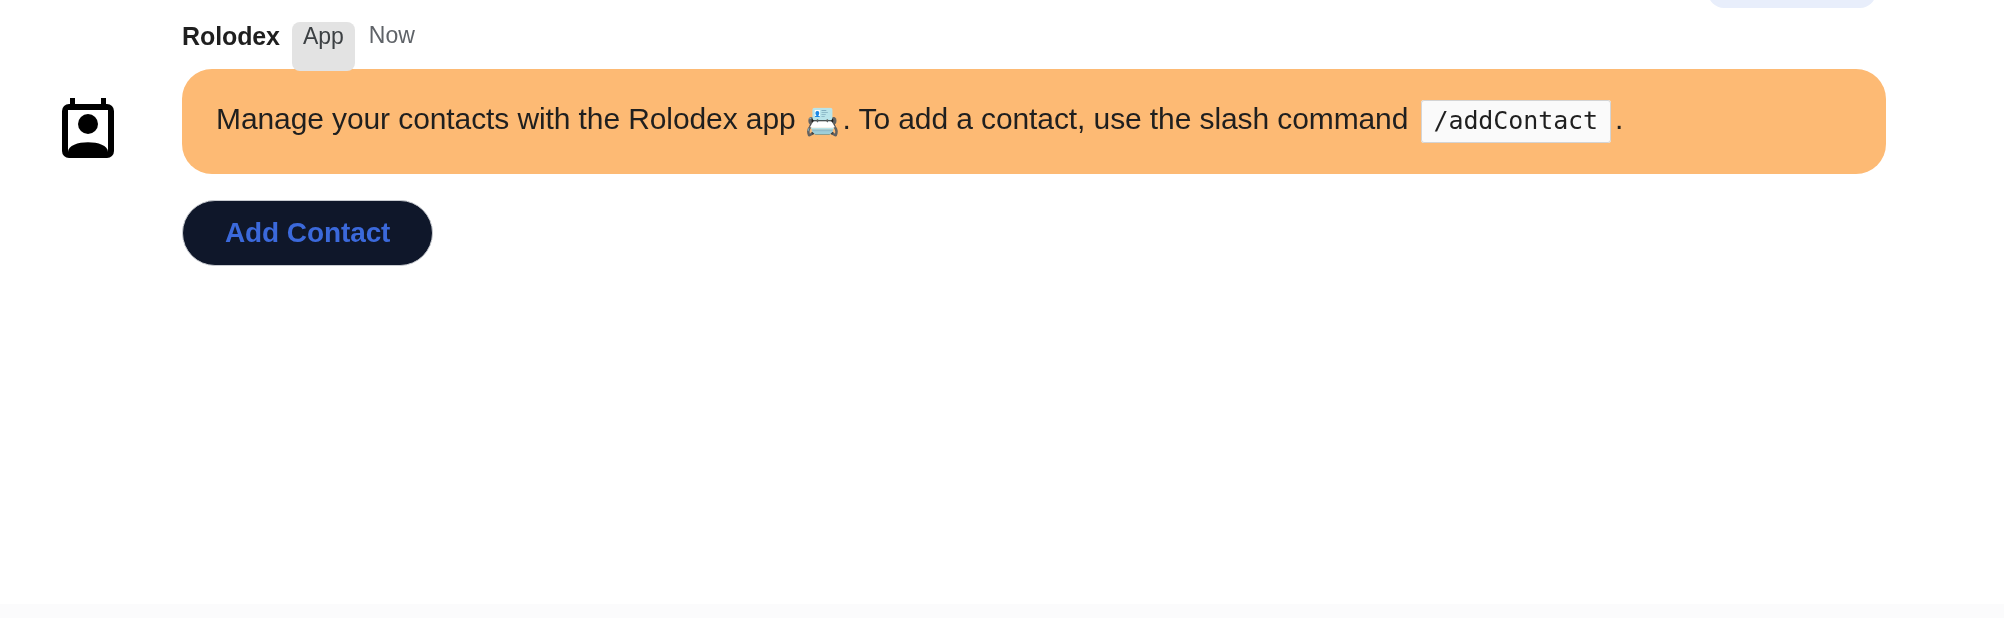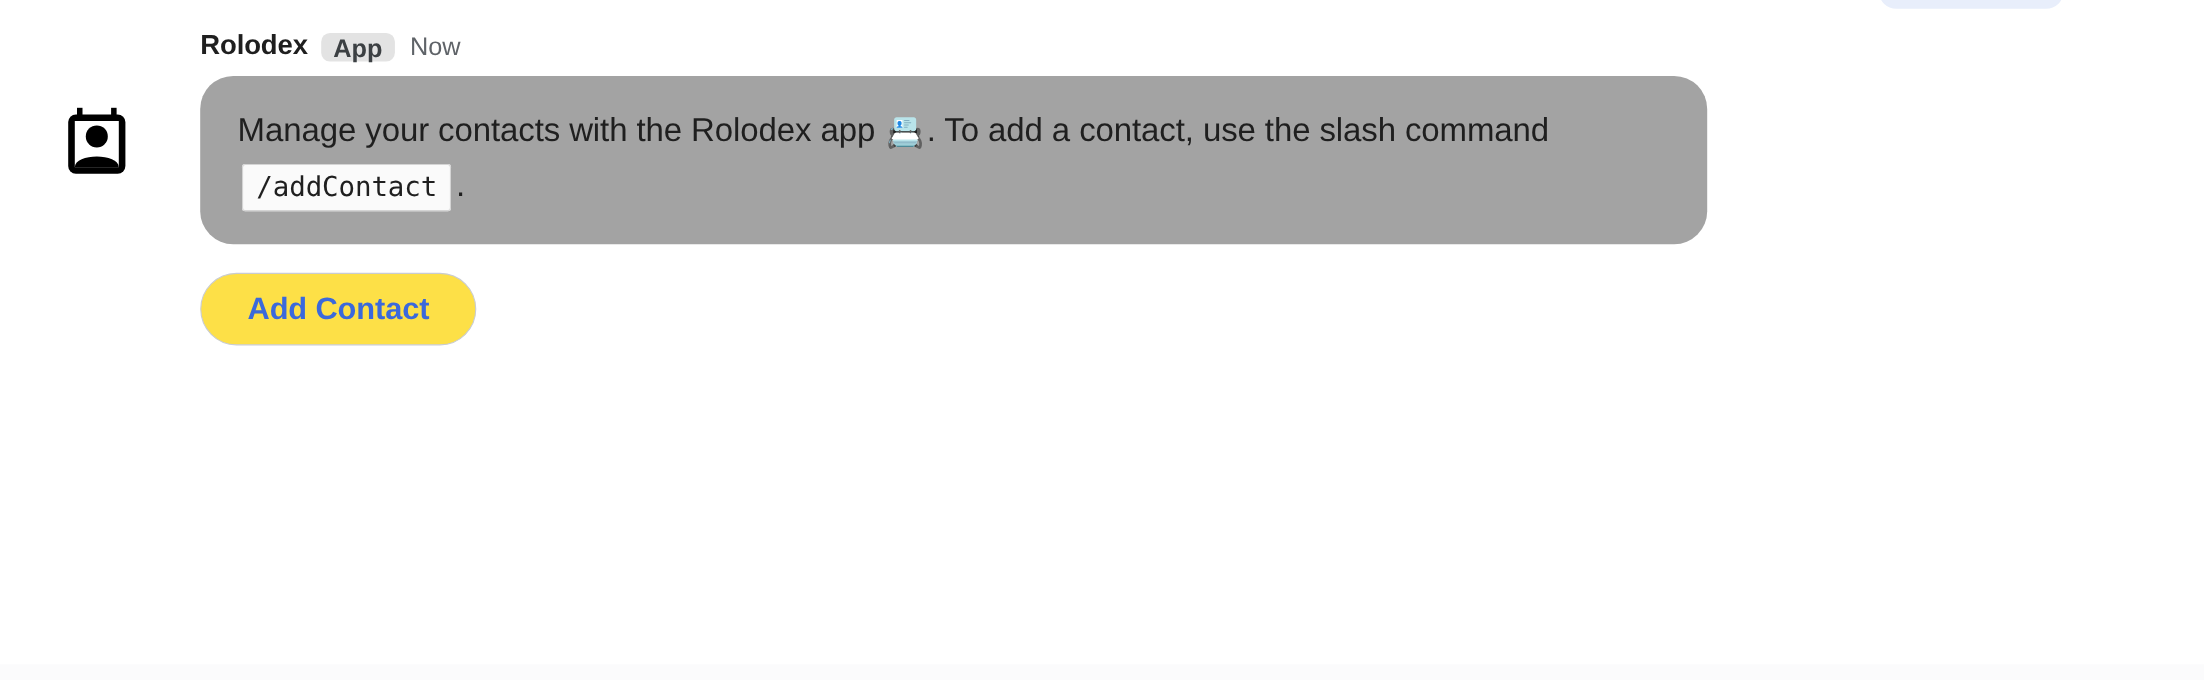--- a/index.html
+++ b/index.html
@@ -46,54 +46,54 @@
   }
   .msg-col {
     position: absolute;
     left: 182px;
     top: 0;
   }
 
   
   .msg-header {
     display: flex;
-    align-items: flex-end;
+    align-items: flex-start;
     height: 34px;
     gap: 0px;
   }
   .sender-name {
     font-size: 25px;
     font-weight: 700;
     color: #1F1F1F;
     letter-spacing: -0.1px;
   }
   .app-badge {
     margin-left: 12px;
     background: #E3E3E3;
     color: #3C4043;
     font-size: 23px;
-    font-weight: 700;
+    font-weight: 400;
     border-radius: 8px;
-    padding: 3px 11px 0 11px;
+    padding: 3px 11px 23px 11px;
     line-height: 1;
   }
   .timestamp {
     margin-left: 14px;
     font-size: 23px;
     color: #5F6368;
     font-weight: 400;
   }
 
   
   .bubble {
     margin-top: 13px;
-    background: #a3a3a3;
+    background: #fdba74;
     border-radius: 30px;
     padding: 26px 34px 28px 34px;
-    width: 1370px;
+    width: 1704px;
     box-sizing: border-box;
   }
   .bubble-text {
     font-size: 30px;
     line-height: 48px;
     color: #1F1F1F;
     font-weight: 400;
     letter-spacing: -0.1px;
   }
   .emoji {
@@ -114,21 +114,21 @@
   }
 
   
   .action-btn {
     margin-top: 26px;
     display: inline-flex;
     align-items: center;
     justify-content: center;
     height: 66px;
     padding: 0 42px;
-    background: #fde047;
+    background: #0f172a;
     border: 1px solid #C9CCD1;
     border-radius: 33px;
     color: #3B69DB;
     font-size: 28px;
     font-weight: 700;
     letter-spacing: -0.1px;
     cursor: pointer;
     box-sizing: border-box;
   }
 

